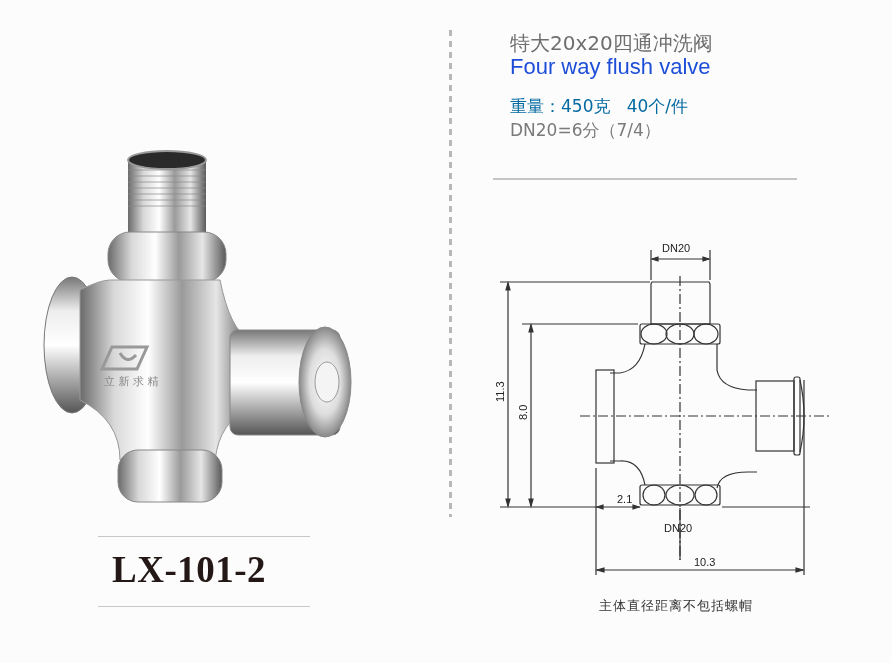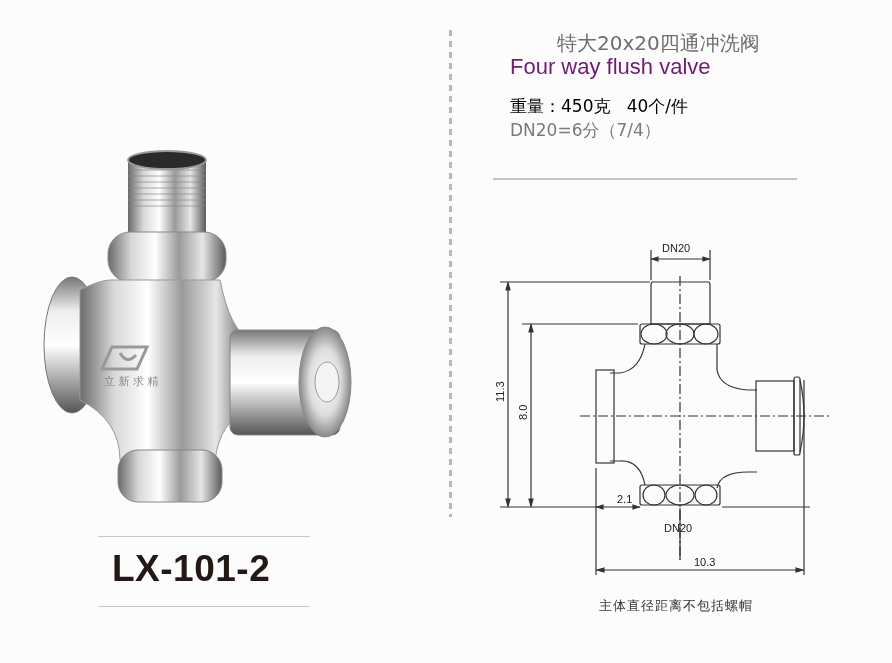--- a/index.html
+++ b/index.html
@@ -3,26 +3,26 @@
 <meta charset="utf-8">
 <style>
   html, body { margin: 0; padding: 0; }
   body {
     width: 892px; height: 663px; background: #fdfcfd; position: relative; overflow: hidden;
     font-family: "DejaVu Sans", sans-serif;
   }
   .abs { position: absolute; }
   #product { left: 40px; top: 140px; width: 320px; height: 370px; }
   .model-line { left: 98px; width: 212px; height: 1px; background: #c8c8c8; }
-  #model-code { left: 112px; top: 548px; font-family: Liberation Sans, sans-serif; font-weight: bold; font-size: 37px; color: #231815; letter-spacing: 0.5px; }
+  #model-code { left: 112px; top: 548px; font-family: Liberation Serif, serif; font-weight: bold; font-size: 37px; color: #231815; letter-spacing: 0.5px; }
   #vdash { left: 449px; top: 30px; width: 3px; height: 487px;
     background: repeating-linear-gradient(to bottom, #b8b8b8 0 6px, transparent 6px 11px); }
-  #title-cn { left: 510px; top: 30px; font-size: 20px; color: #6e6e6e; margin-left: 47px; }
-  #title-en { left: 510px; top: 54px; font-size: 22px; color: #701a75; font-family: "Liberation Sans", sans-serif; }
-  #spec1 { left: 510px; top: 95px; font-size: 17px; color: #000000; }
+  #title-cn { left: 510px; top: 30px; font-size: 20px; color: #6e6e6e; }
+  #title-en { left: 510px; top: 54px; font-size: 22px; color: #1d4ed8; font-family: "Liberation Sans", sans-serif; }
+  #spec1 { left: 510px; top: 95px; font-size: 17px; color: #0369a1; }
   #spec2 { left: 510px; top: 119px; font-size: 17px; color: #7a7a7a; }
   #hline { left: 493px; top: 178px; width: 304px; height: 2px; background: #c4c4c4; }
   #drawing { left: 490px; top: 230px; width: 350px; height: 360px; }
   #note { left: 599px; top: 597px; font-size: 13px; color: #333; letter-spacing: 1px; }
   .dlabel { font-family: "Liberation Sans", sans-serif; font-size: 11px; fill: #222; }
 </style>
 </head>
 <body>
 
 <div id="product" class="abs">

